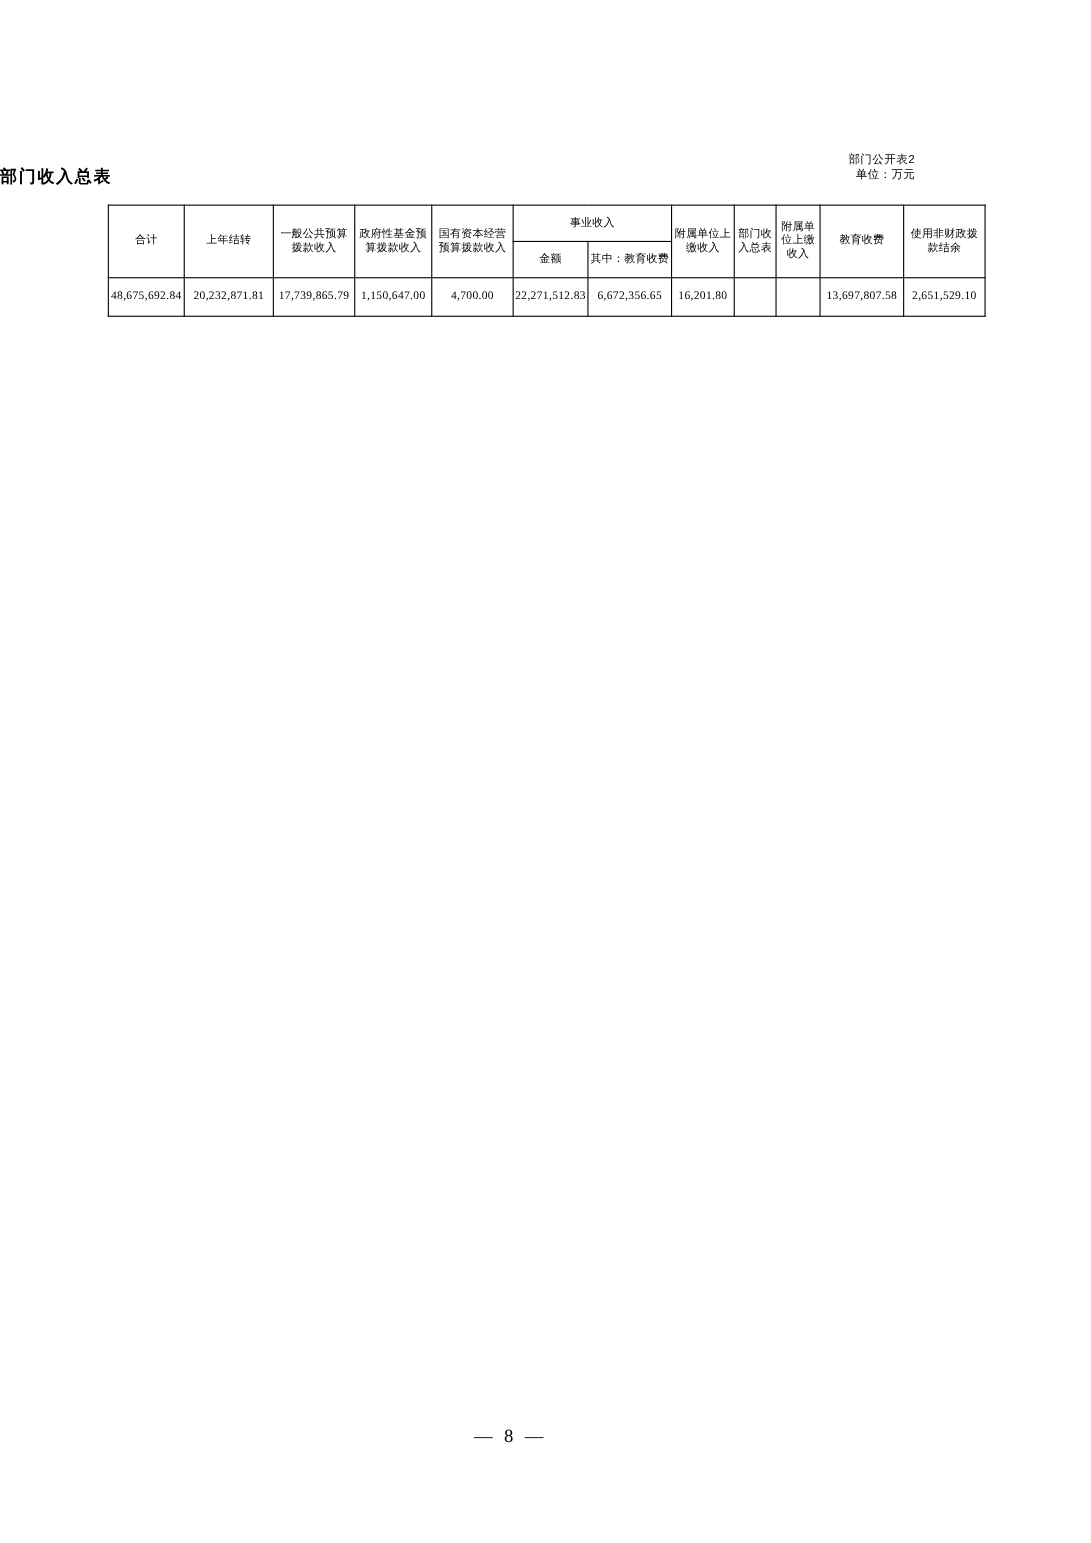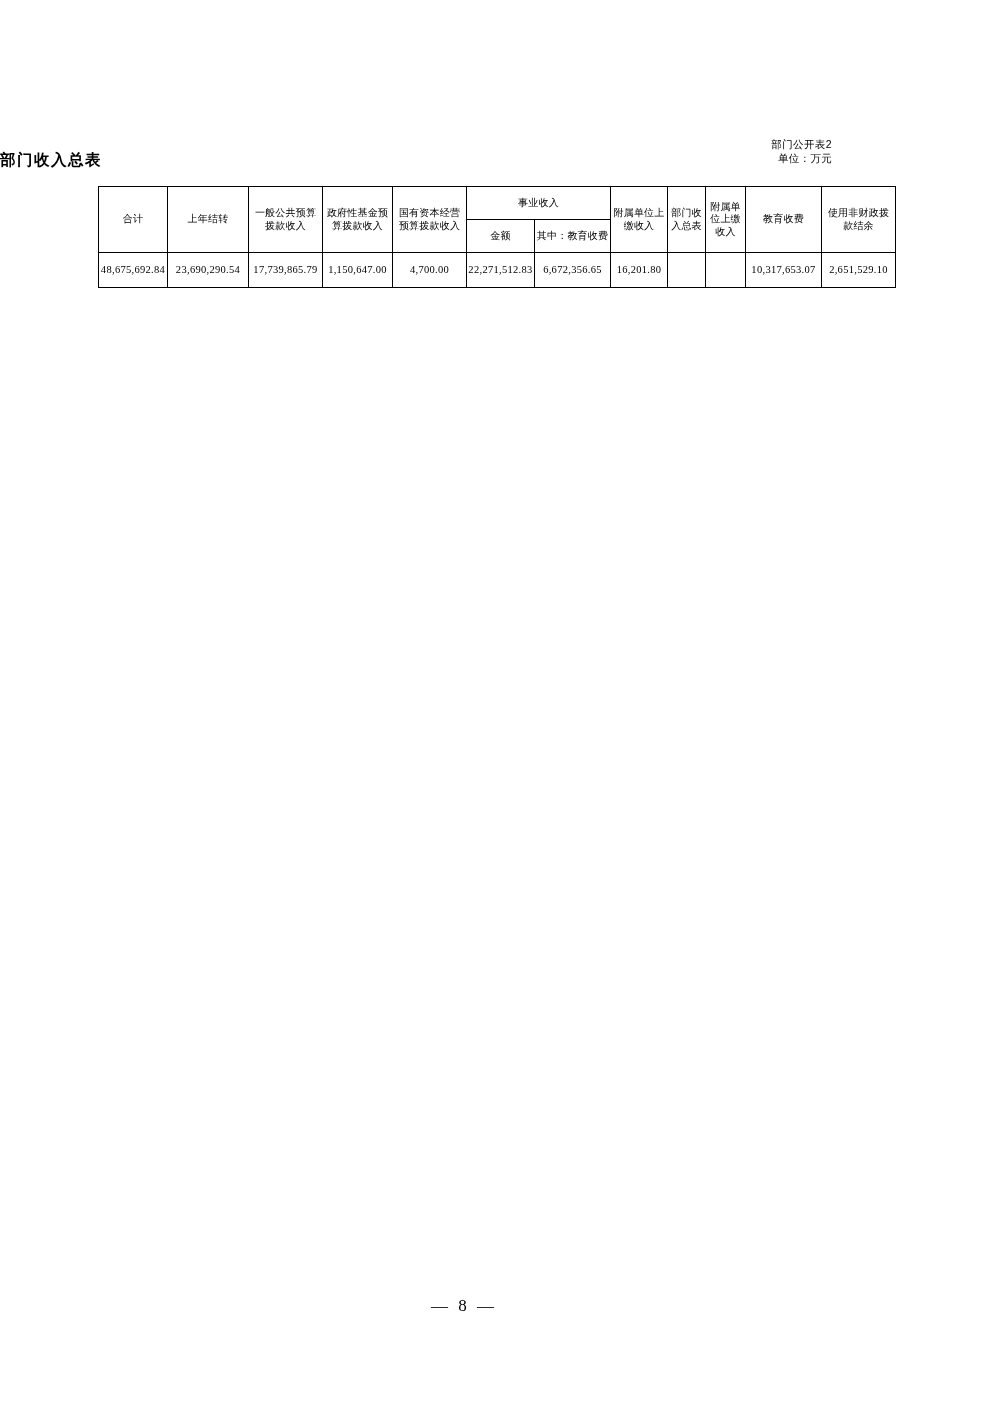--- a/index.html
+++ b/index.html
@@ -167,30 +167,30 @@
           <td class="h-tall" rowspan="2">使用非财政拨款结余</td>
         </tr>
         <tr>
           <td class="h-half">金额</td>
           <td class="h-half">其中：教育收费</td>
         </tr>
       </thead>
       <tbody>
         <tr>
           <td>48,675,692.84</td>
-          <td>23,690,290.54</td>
+          <td>20,232,871.81</td>
           <td>17,739,865.79</td>
           <td>1,150,647.00</td>
           <td>4,700.00</td>
           <td>22,271,512.83</td>
           <td>6,672,356.65</td>
           <td>16,201.80</td>
           <td></td>
           <td></td>
-          <td>10,317,653.07</td>
+          <td>13,697,807.58</td>
           <td>2,651,529.10</td>
         </tr>
       </tbody>
     </table>
   </div>
 
   <div class="page-number">— 8 —</div>
 
 </div>
 

